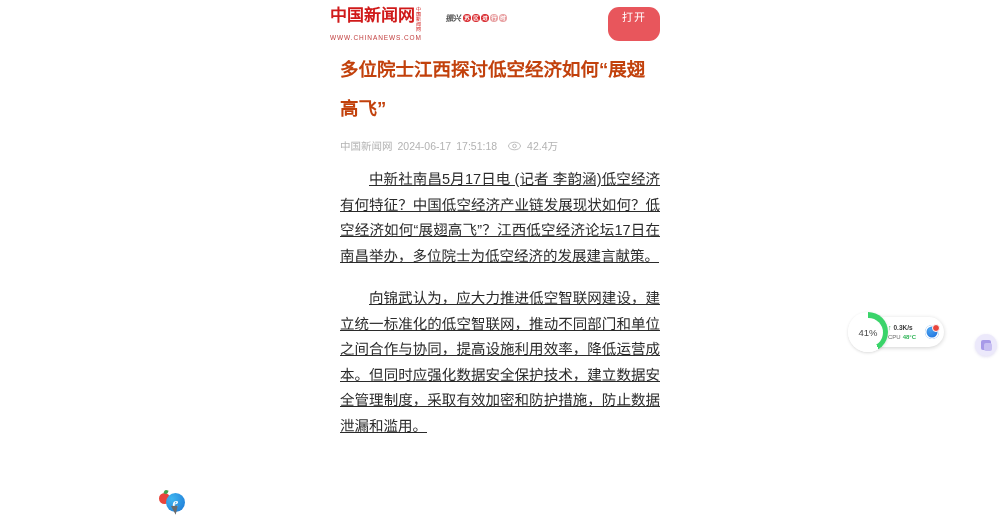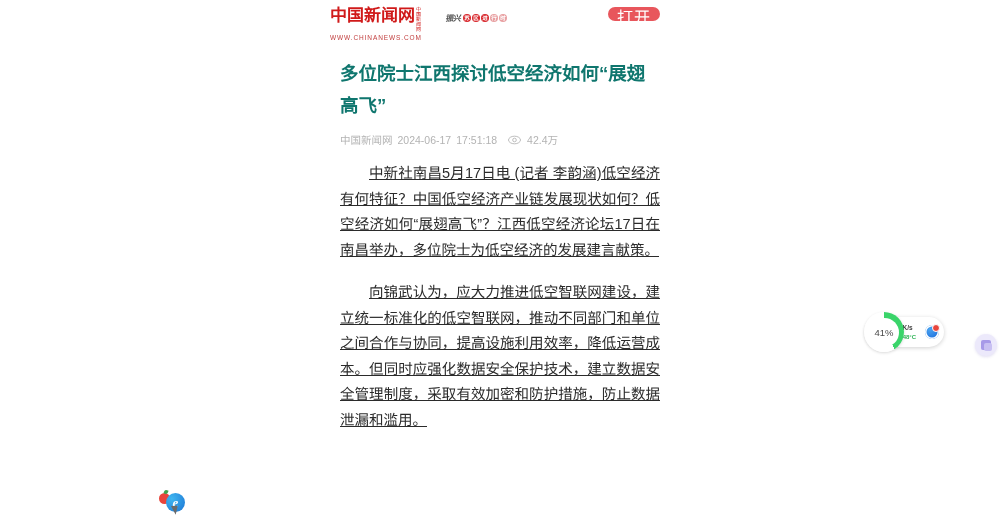--- a/index.html
+++ b/index.html
@@ -104,39 +104,39 @@
     font-family: "Liberation Serif", serif;
     font-weight: 700;
   }
   .sb-dot.pale { background: #e8a0a2; }
 
   .open-btn {
     position: absolute;
     right: 10px;
     top: 7px;
     width: 52px;
-    height: 14px;
+    height: 34px;
     line-height: 21px;
     text-align: center;
     border-radius: 11px;
     background: #e8565c;
     color: #ffffff;
-    font-size: 16px;
+    font-size: 11px;
     letter-spacing: 1px;
     cursor: pointer;
     user-select: none;
   }
 
   
   .headline {
-    margin: 12px 10px 0 10px;
+    margin: 4px 10px 0 10px;
     font-size: 18.5px;
-    line-height: 32px;
-    font-weight: 700;
-    color: #0f766e;
+    line-height: 39px;
+    font-weight: 700;
+    color: #c2410c;
     letter-spacing: 0px;
   }
 
   
   .byline {
     margin: 10px 10px 0 10px;
     font-size: 10.5px;
     color: #b3b3b3;
     display: flex;
     align-items: center;
@@ -229,21 +229,21 @@
     content: "";
     position: absolute;
     right: -1px; top: -1px;
     width: 6px; height: 6px;
     border-radius: 50%;
     background: #e8453c;
     border: 1px solid #fff;
   }
   .perf-ring {
     position: absolute;
-    left: 16px; top: 2px;
+    left: 0; top: 2px;
     width: 40px; height: 40px;
     border-radius: 50%;
     background: conic-gradient(#3ad46a 0% 41%, #ffffff 41% 100%);
     box-shadow: 0 1px 3px rgba(0,0,0,0.15);
     display: flex;
     align-items: center;
     justify-content: center;
   }
   .perf-ring-inner {
     width: 29px; height: 29px;

